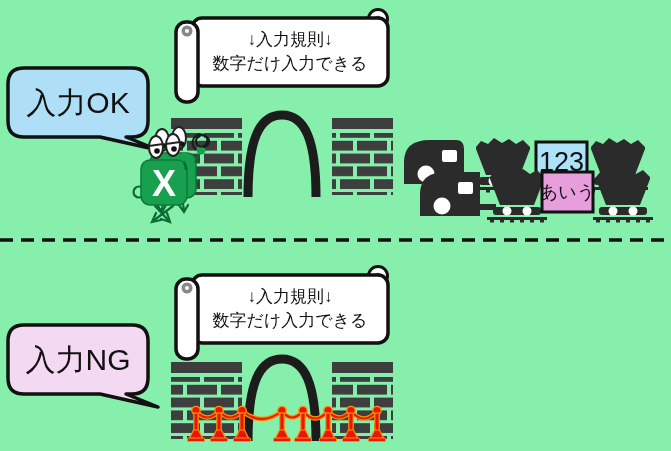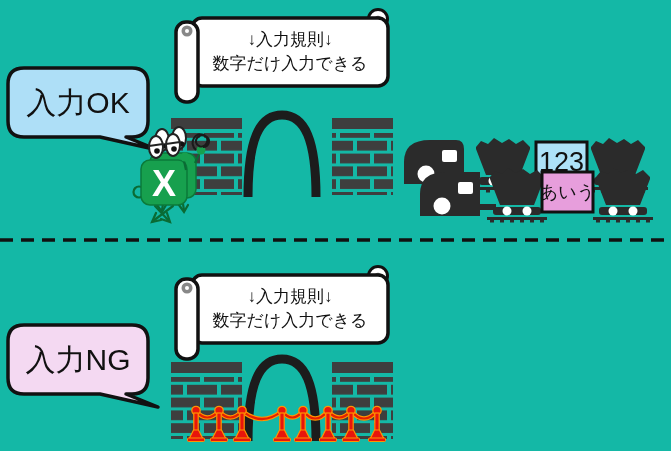--- a/index.html
+++ b/index.html
@@ -1,16 +1,16 @@
 <!DOCTYPE html>
 <html><head>
 <meta charset="utf-8">
 <style>
   html,body{margin:0;padding:0;background:#ffffff;}
-  .stage{position:relative;width:671px;height:451px;background:#14b8a6;overflow:hidden;}
+  .stage{position:relative;width:671px;height:451px;background:#86efac;overflow:hidden;}
   svg{display:block;}
   svg text{font-family:"Liberation Sans","DejaVu Sans",sans-serif;fill:#111;}
   .bubble-label{font-size:30px;text-anchor:middle;}
   .scroll-line{font-size:17px;text-anchor:middle;}
   .cargo-num{font-size:27px;text-anchor:middle;}
   .cargo-txt{font-size:18px;text-anchor:middle;}
   .mascot-x{font-size:36px;font-weight:bold;fill:#ffffff;text-anchor:middle;}
 </style>
 </head>
 <body>

